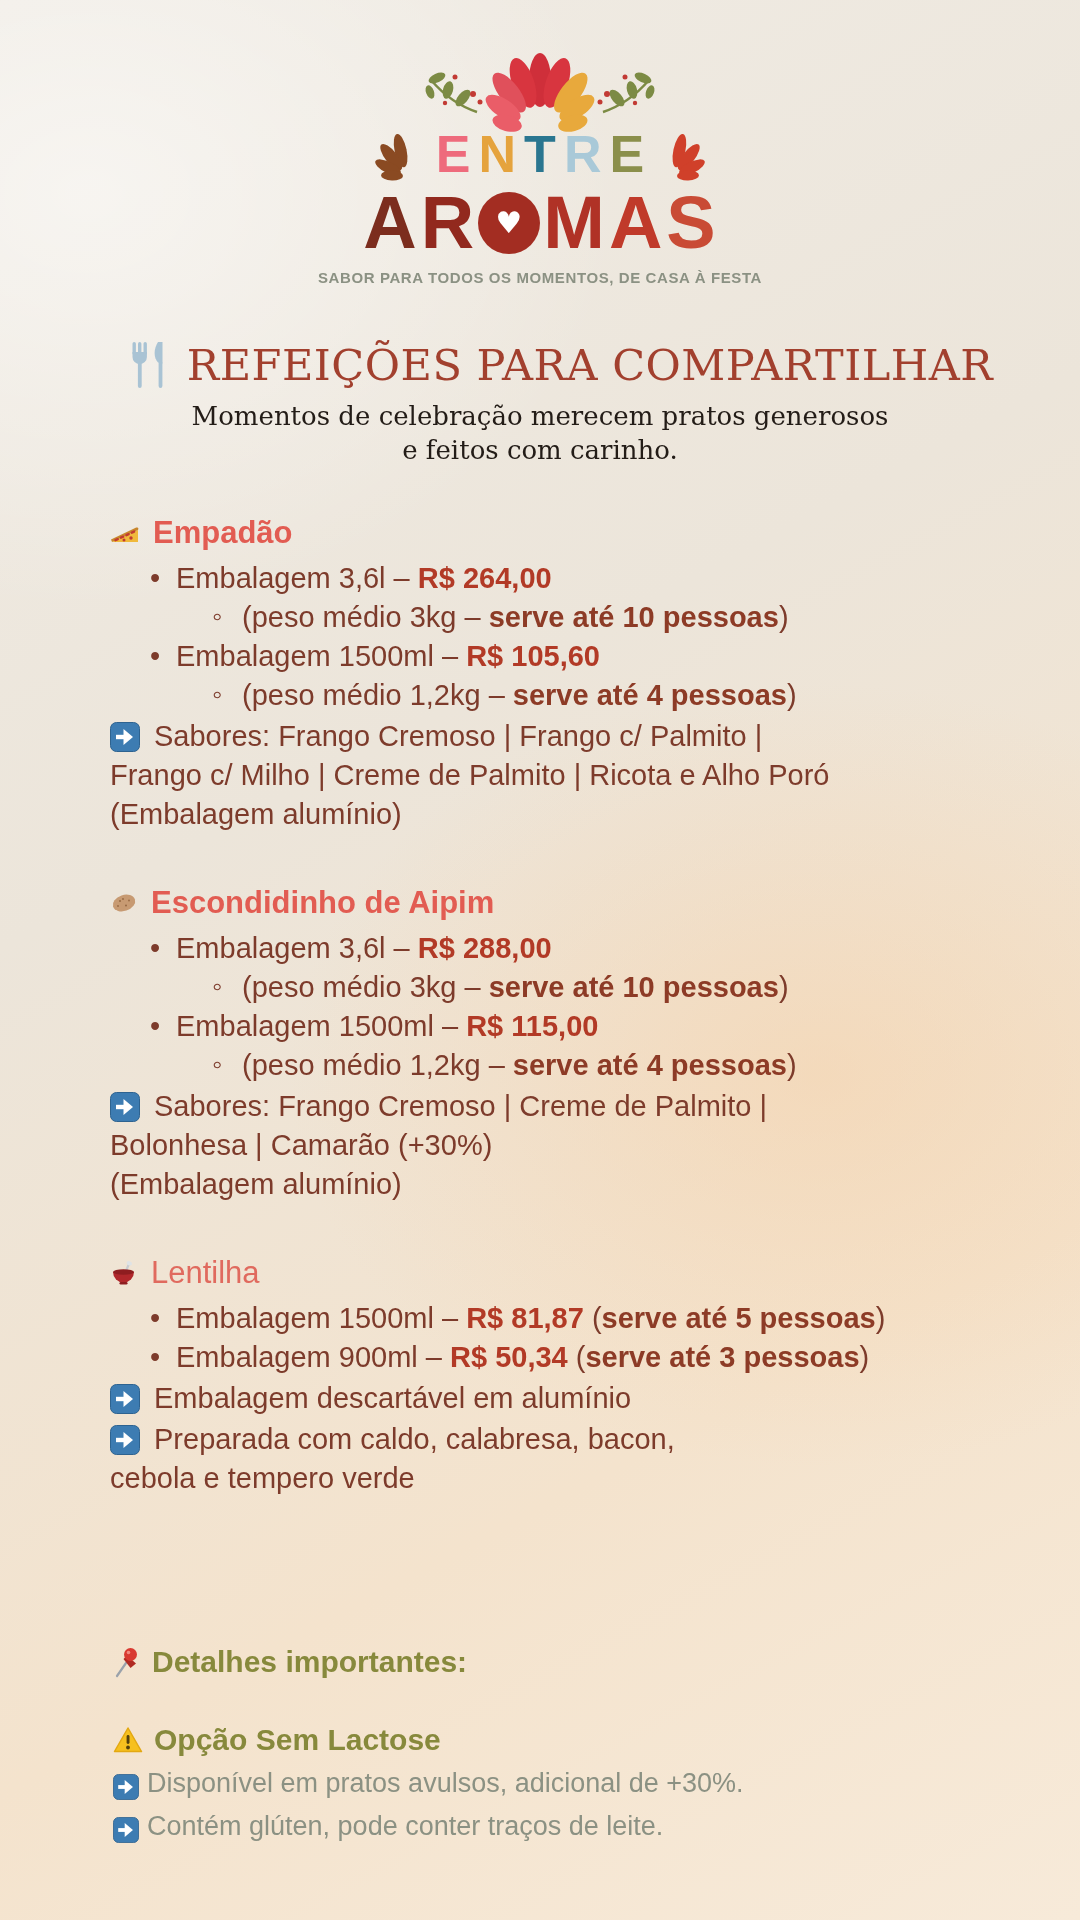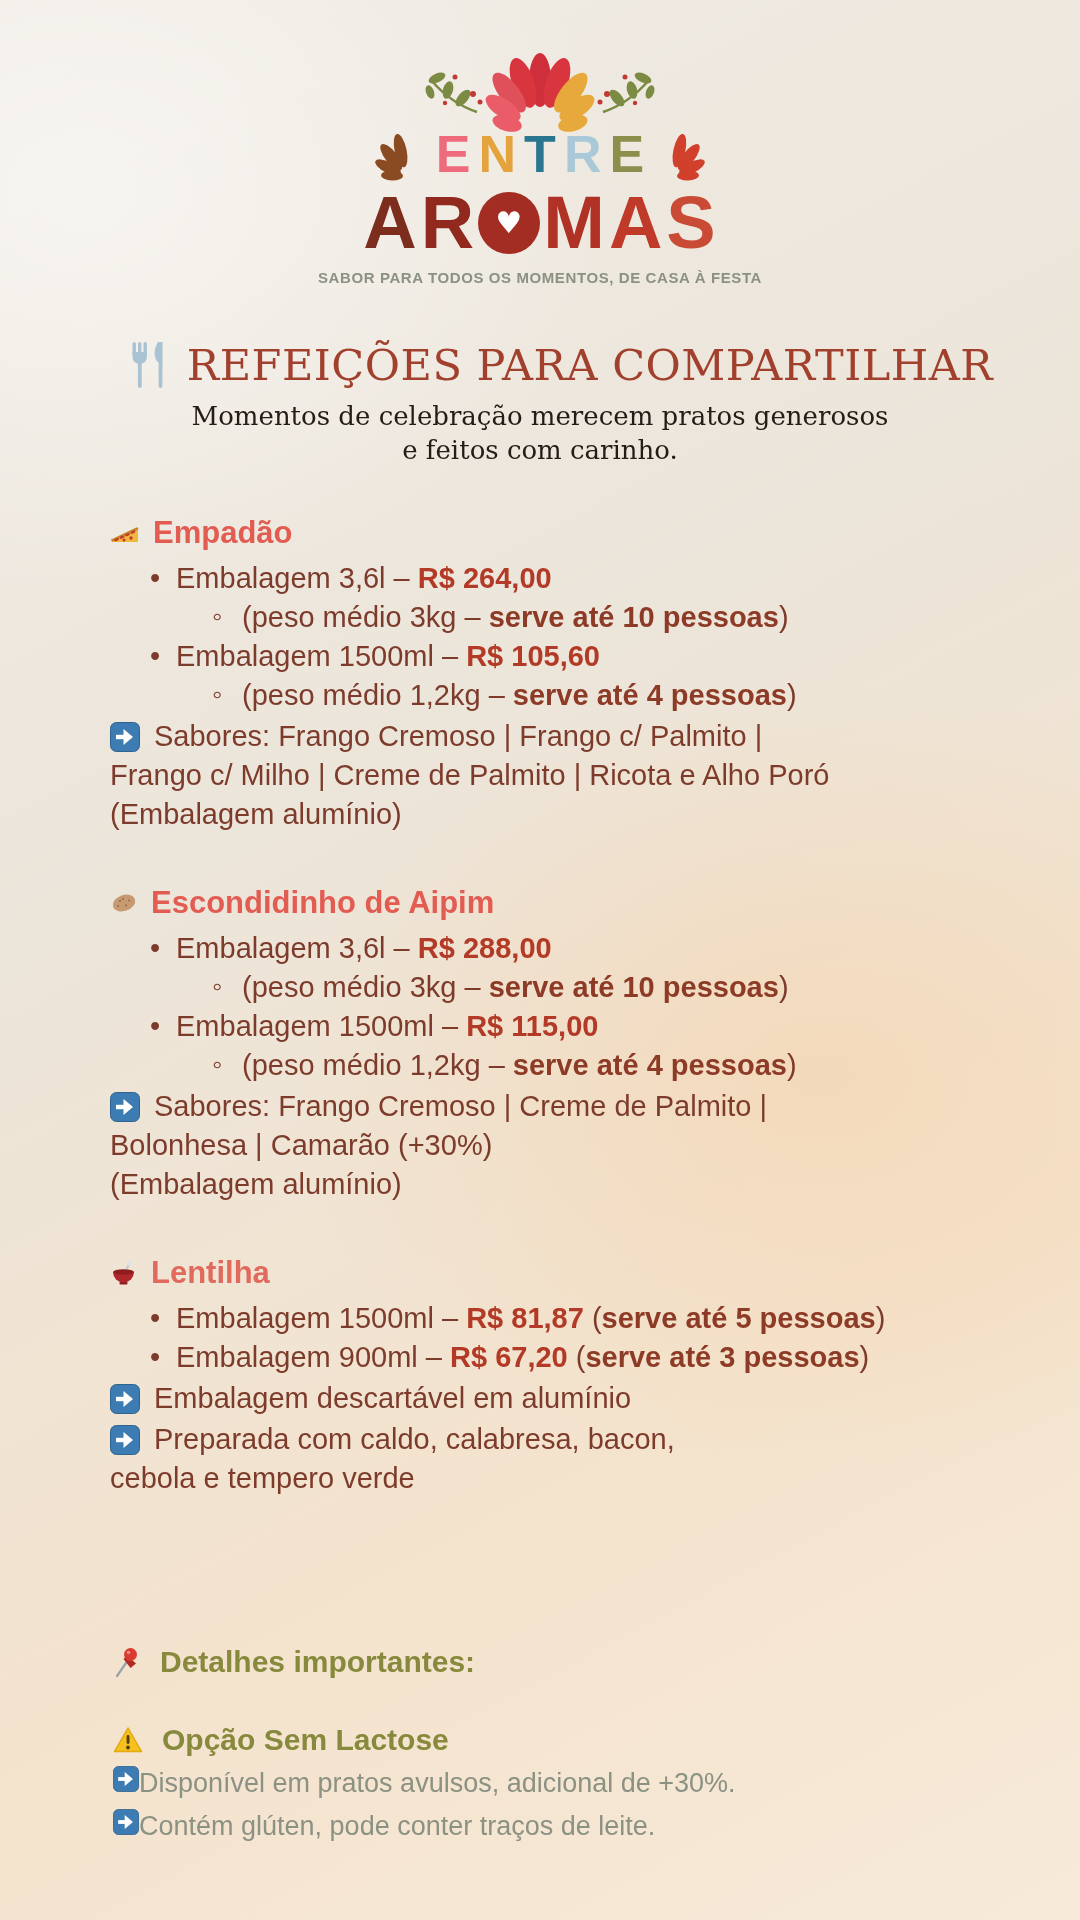--- a/index.html
+++ b/index.html
@@ -28,39 +28,39 @@
   
   .intro{margin:38px 100px 0 123px;font-size:33px;line-height:1.42;}
   .intro .lead{font-weight:bold;color:var(--ink,#14100d);}
   .intro .intro-text{color:var(--muted-green,#8b9183);}
   
   #sections{margin:48px 55px 0 110px;}
   .menu-section{margin-bottom:52px;}
   .sec-heading{display:flex;align-items:center;gap:13px;margin-bottom:9px;font-size:31px;line-height:1.1;}
   .sec-icon svg{display:block;}
   .sec-title.bold{font-weight:bold;color:var(--section-title,#e25c52);}
-  .sec-title.soft{color:var(--section-title-soft,#e06a5e);font-weight:bold;}
+  .sec-title.soft{color:var(--section-title-soft,#e06a5e);}
   .row{position:relative;font-size:29px;line-height:39px;color:var(--body-text,#7d3b2b);}
   .row.b1{padding-left:66px;}
   .row.b1::before{content:"•";position:absolute;left:40px;top:0;}
   .row.b2{padding-left:132px;}
   .row.b2::before{content:"◦";position:absolute;left:102px;top:-1px;}
   .price{font-weight:bold;color:var(--price,#b23a26);}
   .emph{font-weight:bold;color:var(--emph,#8d3b26);}
   .arrow-item{font-size:29px;line-height:39px;color:var(--body-text,#7d3b2b);margin-top:2px;}
   .arrow-first{display:flex;align-items:flex-start;gap:14px;}
   .arrow-ic{flex:0 0 auto;color:var(--arrow-blue,#3d7cb2);margin-top:5px;}
   .arrow-ic svg{display:block;}
   
   .footer{position:absolute;left:113px;top:1645px;right:60px;}
-  .f-heading{display:flex;align-items:center;gap:19px;font-size:30px;font-weight:bold;color:var(--olive-heading,#87893c);margin-bottom:9px;}
+  .f-heading{display:flex;align-items:center;gap:11px;font-size:30px;font-weight:bold;color:var(--olive-heading,#87893c);margin-bottom:9px;}
   .f-icon svg{display:block;}
   .f-line{margin:0 0 5px;font-size:27px;line-height:37px;color:var(--muted-green,#8b9183);}
   .lactose{margin-top:44px;}
-  .f-arrow{display:flex;align-items:flex-start;gap:0;font-size:27px;line-height:34px;color:var(--muted-green,#8b9183);margin-bottom:9px;}
+  .f-arrow{display:flex;align-items:flex-end;gap:8px;font-size:27px;line-height:34px;color:var(--muted-green,#8b9183);margin-bottom:9px;}
   .f-arrow .arrow-ic{margin-top:0;}
   .f-arrow .arrow-ic svg{width:26px;height:26px;}
 </style>
 </head>
 <body>
 
 <div class="page">
 
   <header class="logo">
     <svg class="ornament-top" width="310" height="92" viewBox="0 0 310 92" aria-hidden="true">
@@ -232,21 +232,21 @@
                 <ellipse cx="18.1" cy="3" rx="2.8" ry="2" fill="#dfe3e6"></ellipse>
               </g>
               <path d="M3 12 a10.5 10.5 0 0 0 21 0 z" fill="#b0272b"></path>
               <ellipse cx="13.5" cy="12" rx="10.5" ry="2.8" fill="#8e1d20"></ellipse>
               <rect x="9.5" y="22" width="8" height="2.4" rx="1.2" fill="#8e1d20"></rect>
             </svg>
           </span>
           <span class="sec-title soft">Lentilha</span>
         </div>
         <div class="row b1"><span class="plain">Embalagem 1500ml – </span><span class="price">R$ 81,87</span><span class="plain"> (</span><span class="emph">serve até 5 pessoas</span><span class="plain">)</span></div>
-        <div class="row b1"><span class="plain">Embalagem 900ml – </span><span class="price">R$ 67,20</span><span class="plain"> (</span><span class="emph">serve até 3 pessoas</span><span class="plain">)</span></div>
+        <div class="row b1"><span class="plain">Embalagem 900ml – </span><span class="price">R$ 50,34</span><span class="plain"> (</span><span class="emph">serve até 3 pessoas</span><span class="plain">)</span></div>
         <div class="arrow-item">
           <div class="arrow-first">
             <span class="arrow-ic">
               <svg width="30" height="30" viewBox="0 0 30 30">
                 <rect x="0.5" y="0.5" width="29" height="29" rx="6" fill="currentColor" stroke="#2e6390" stroke-width="1"></rect>
                 <rect x="6" y="12.8" width="10" height="4.4" fill="#fff"></rect>
                 <path d="M13.5 7 L23 15 L13.5 23 z" fill="#fff"></path>
               </svg>
             </span>
             <span class="arrow-text">Embalagem descartável em alumínio</span>

